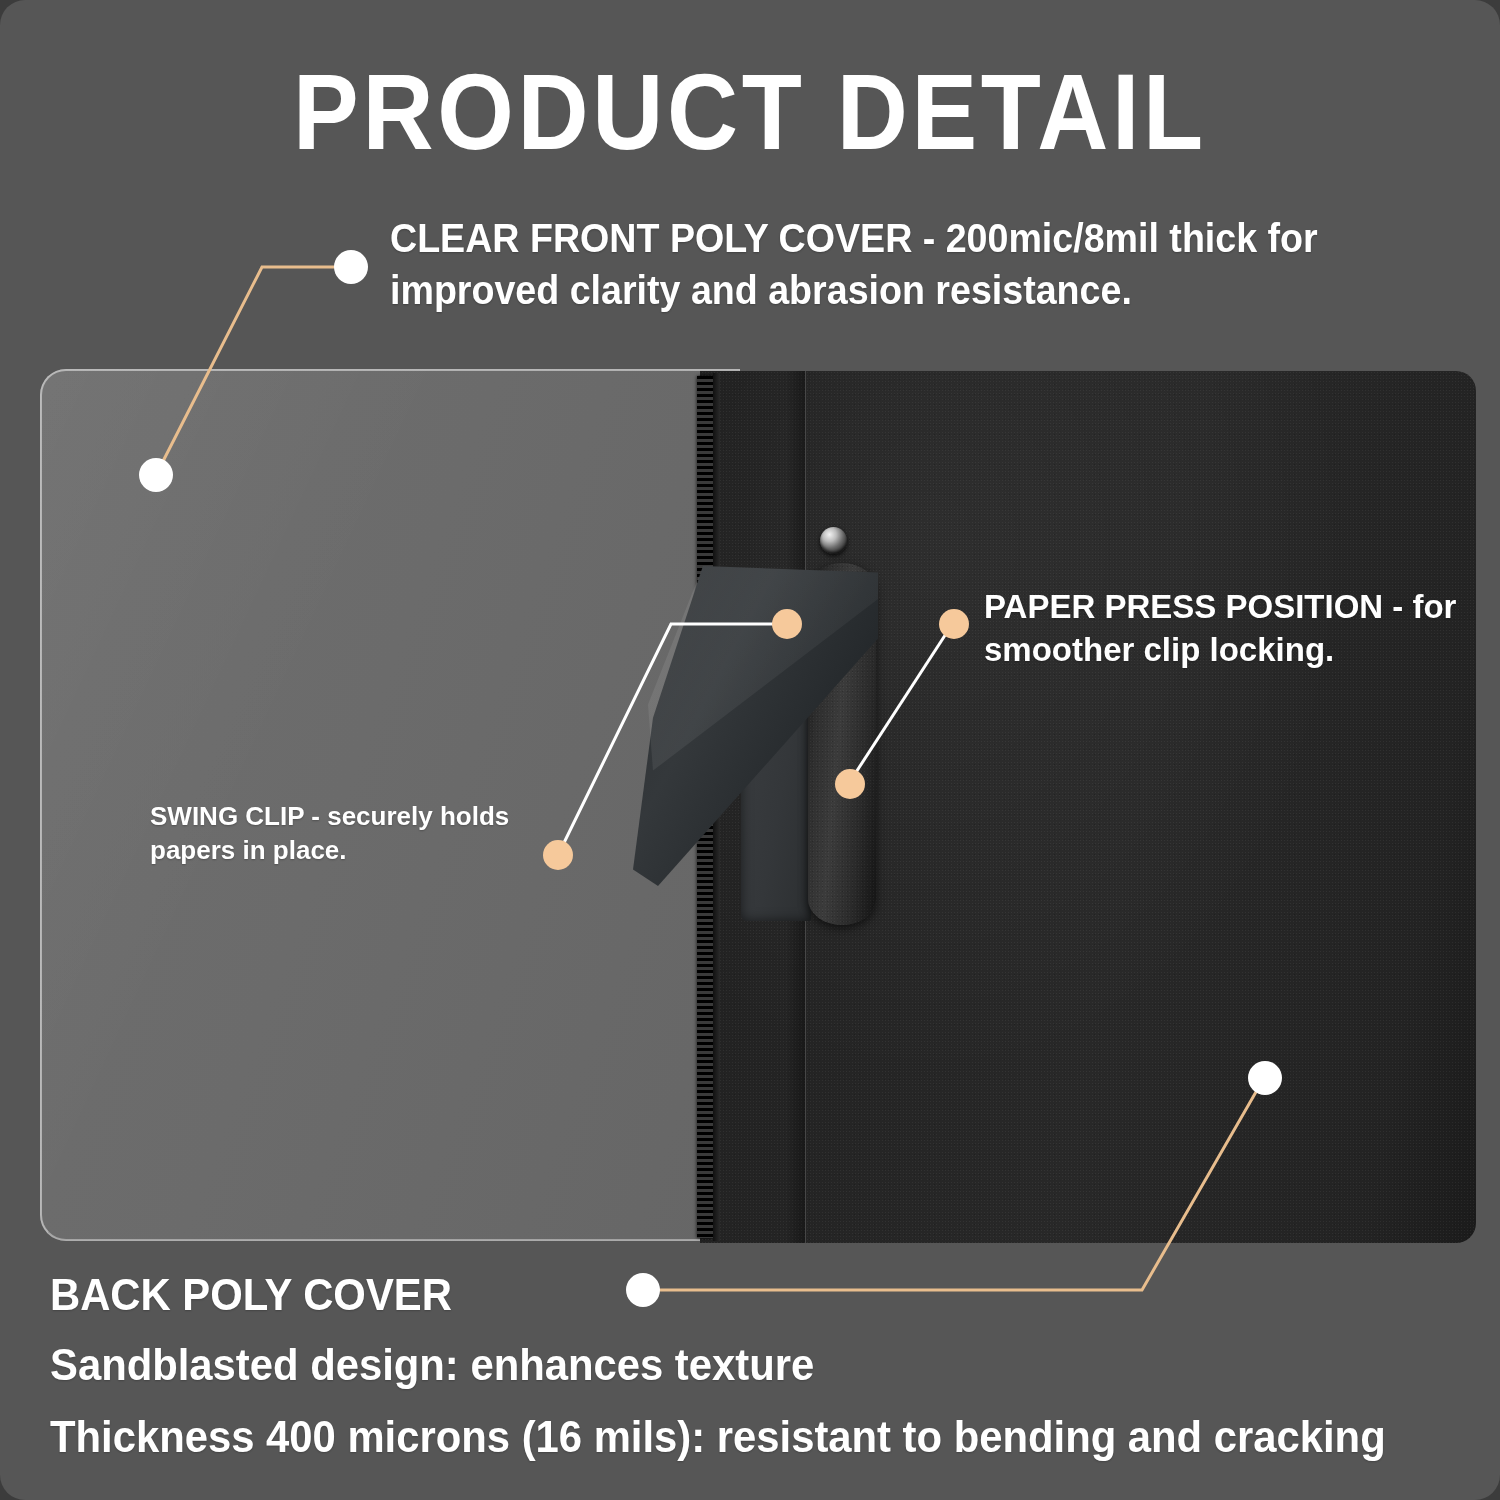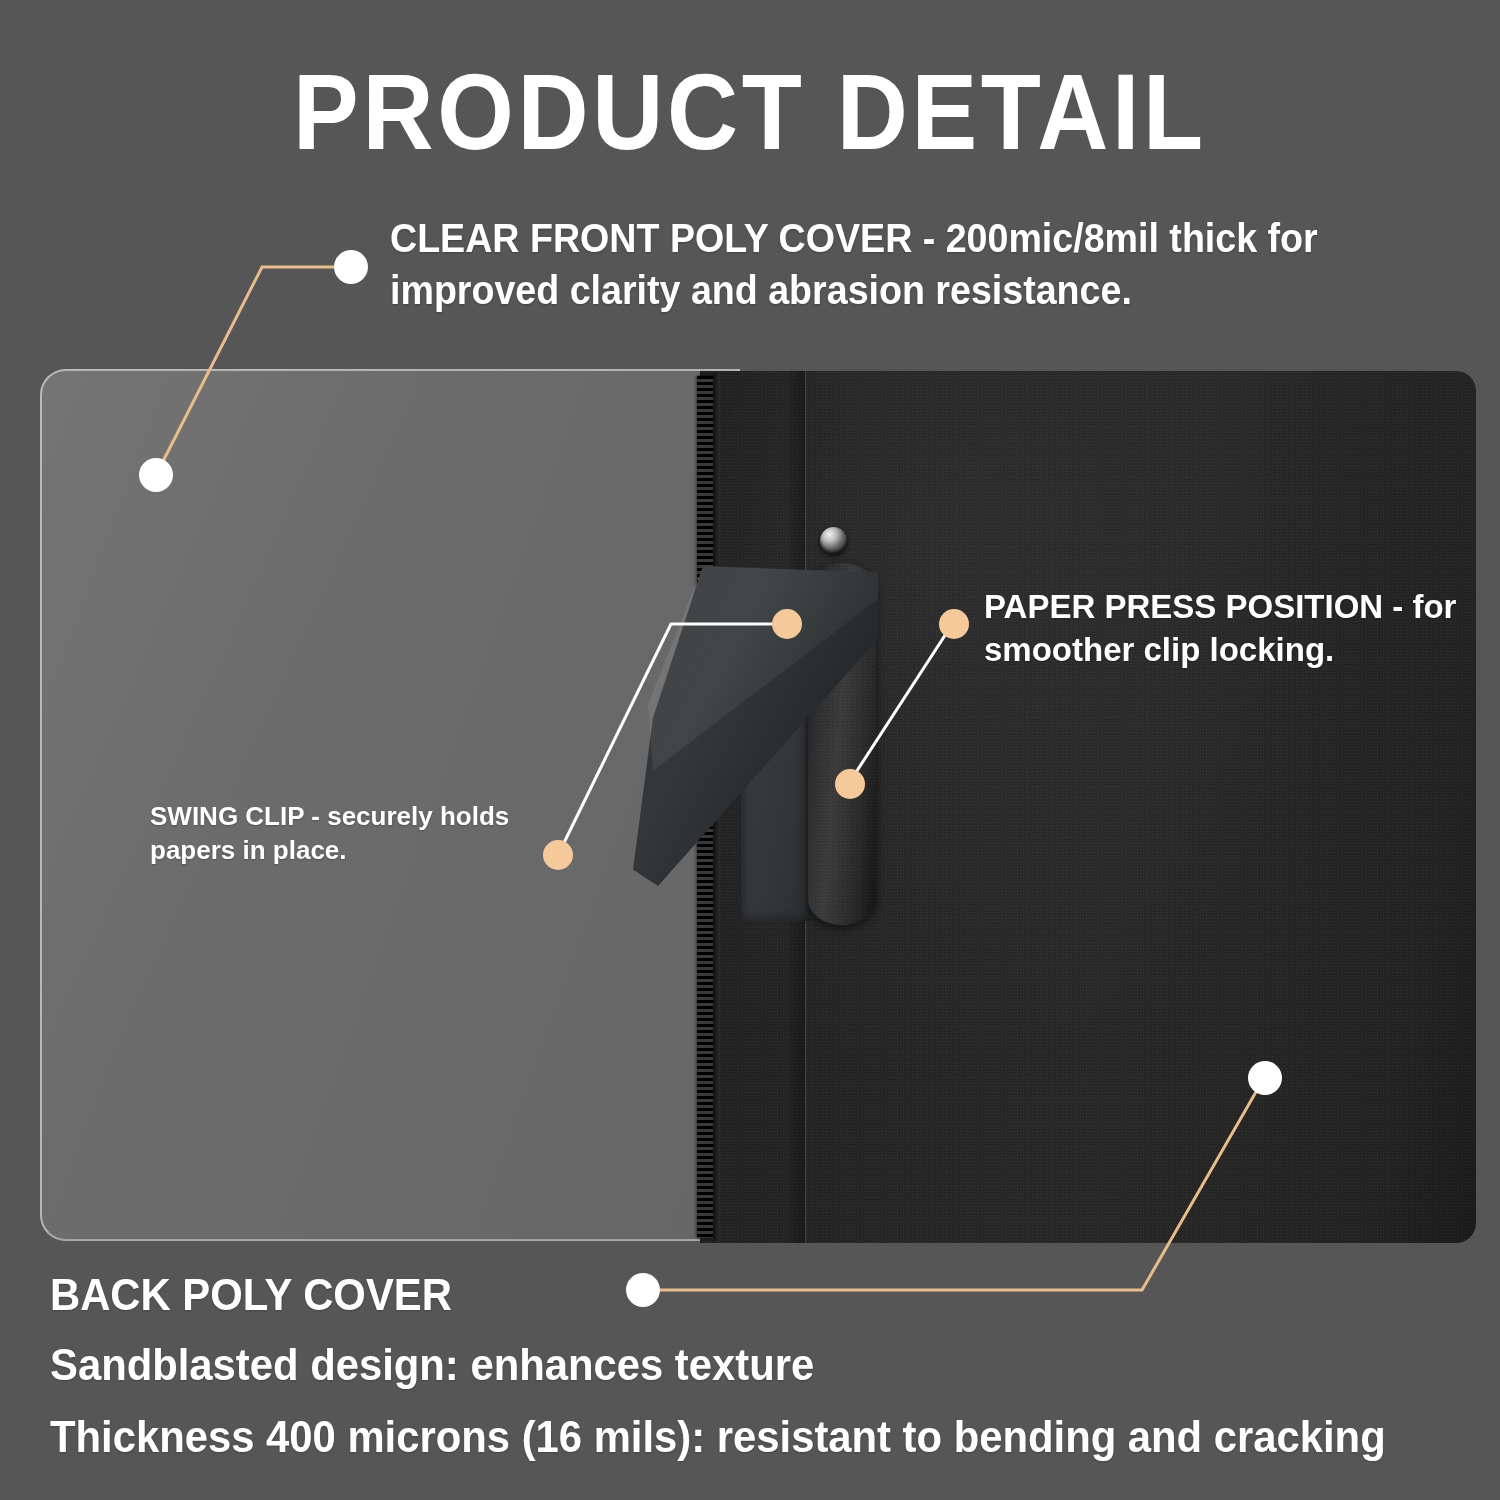--- a/index.html
+++ b/index.html
@@ -4,20 +4,21 @@
 <style>
   * { margin:0; padding:0; box-sizing:border-box; }
   html,body { background:#3c3c3c; }
 
   .stage {
     position:relative;
     width:1500px; height:1500px;
     background:#565656;
     overflow:hidden;
     font-family:"Liberation Sans", sans-serif;
+    border-radius:25px;
     -webkit-font-smoothing:antialiased;
   }
 
   
   .title {
     position:absolute;
     left:0; right:0; top:56px;
     text-align:center;
     color:#ffffff;
     font-family:"Liberation Sans Narrow","Liberation Sans",sans-serif;

